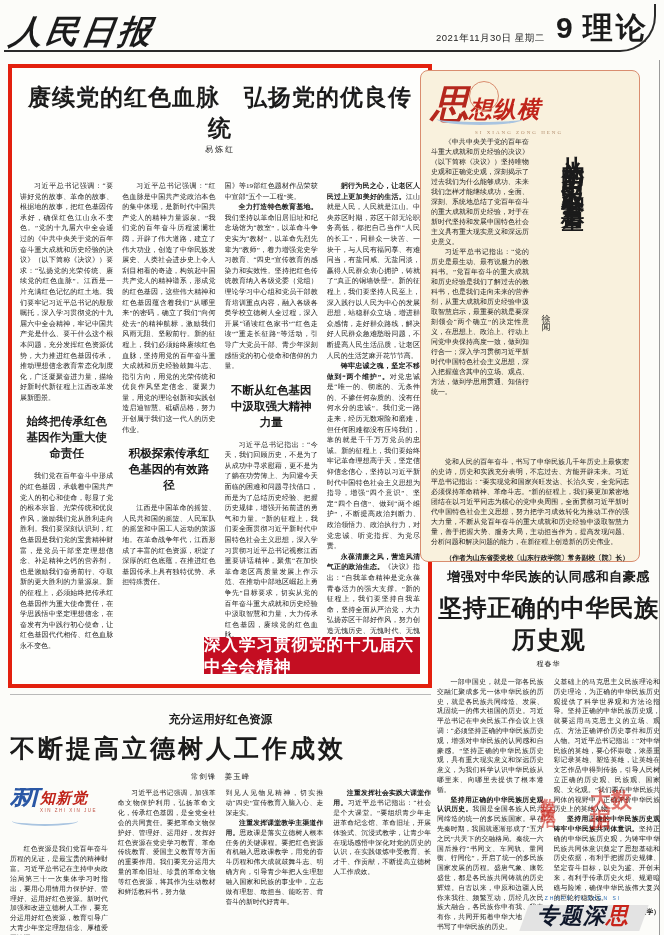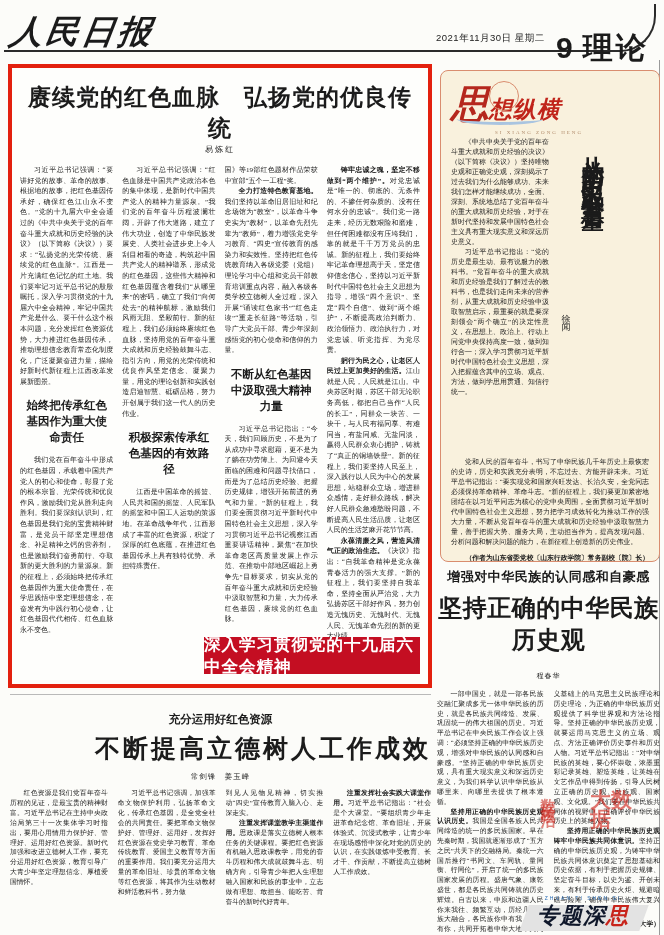--- a/index.html
+++ b/index.html
@@ -14,41 +14,41 @@
     border-bottom:2px solid #2b2b2b; border-right:2px solid #2b2b2b;
     border-bottom-right-radius:36px; }
   .right-rule { position:absolute; right:4px; top:60px; bottom:0; width:0;
     border-right:1px solid #9a9a9a; }
   .masthead { position:absolute; left:10px; top:10px;
     font-family:"DejaVu Serif", serif; font-style:italic; font-weight:bold;
     font-size:33px; letter-spacing:3px; transform:skewX(-8deg); }
   .header-date { position:absolute; left:436px; top:32px; font-size:9.5px;
     font-family:"Liberation Sans", sans-serif; letter-spacing:0.5px; }
   .page-no-wrap { position:absolute; left:556px; top:8px;
-    font-family:"Liberation Sans", sans-serif; font-weight:bold;margin-top:20px; }
+    font-family:"Liberation Sans", sans-serif; font-weight:bold; }
   .page-no-wrap .num { font-size:30px; margin-right:10px; }
   .page-no-wrap .sec { font-size:30px; letter-spacing:3px; }
   
   .main-box { position:absolute; left:8px; top:64px; width:424px; height:624px;
     border:4px solid #e3200e; background:#fefefc; padding:10px 8px 8px; }
   .main-headline { text-align:center; font-family:"Liberation Sans", sans-serif;
     font-weight:bold; font-size:23px; letter-spacing:1px; margin-top:4px; }
   .main-author { text-align:center; font-size:8px; letter-spacing:2px; }
-  .cols { display:flex; gap:9px; margin-top:10px; height:536px; overflow:hidden; }
+  .cols { display:flex; gap:9px; margin-top:26px; height:536px; overflow:hidden; }
   .col { flex:1 1 0; font-size:7px; line-height:10.6px; text-align:justify; overflow:hidden; }
   .col p { text-indent:2em; }
   .lead { font-weight:bold; }
   .col-sub { font-family:"Liberation Sans", sans-serif; font-weight:bold;
     font-size:11.5px; line-height:16px; text-align:center; margin:10px 2px; text-indent:0; }
   .main-attr { text-align:right; font-weight:bold; font-size:7px; margin-top:6px; text-indent:0; }
   .banner { position:absolute; left:192px; right:8px; bottom:10px; height:37px;
     background:#c40e22; color:#fff; display:flex; align-items:center; justify-content:center;
     font-family:"Liberation Sans", sans-serif; font-weight:bold; font-size:16.5px; letter-spacing:1px; }
   
-  .sx-box { position:absolute; left:440px; top:70px; width:220px; height:492px;
+  .sx-box { position:absolute; left:420px; top:70px; width:220px; height:492px;
     background:#f9f1dd; border:1.5px solid #d98d6f; border-radius:8px; padding:8px 10px 6px; }
   .sx-logo { position:relative; height:54px; }
   .sx-logo .big { font-size:38px; font-weight:bold; font-style:italic; color:#b5271d;
     font-family:"DejaVu Serif", serif; }
   .sx-logo .rest { font-size:23px; font-weight:bold; font-style:italic; color:#c0241a;
     font-family:"DejaVu Serif", serif; letter-spacing:1px; }
   .sx-logo .swoosh { position:absolute; left:6px; top:34px; width:86px; height:12px;
     border-bottom:3px solid #a9c4e0; border-radius:50%; }
   .sx-logo .ring { position:absolute; left:38px; top:2px; width:30px; height:30px;
     border:1.5px solid #d98d6f; border-radius:50%; }
@@ -62,41 +62,41 @@
     font-family:"Liberation Sans", sans-serif; font-weight:bold; font-size:23px;
     letter-spacing:5px; margin-left:4px; line-height:1.1; }
   .sx-p3 { font-size:6.9px; line-height:10px; height:92px; overflow:hidden;
     text-align:justify; margin-top:6px; text-indent:2em; }
   .sx-attr { text-align:right; font-weight:bold; font-size:6.8px; margin-top:4px; }
   
   .ethnic { position:absolute; left:437px; top:568px; width:223px; height:367px; overflow:hidden; }
   .eth-kicker { text-align:center; font-family:"Liberation Sans", sans-serif;
     font-weight:bold; font-size:13px; letter-spacing:0.5px; }
   .eth-head { text-align:center; font-weight:bold; font-size:24px; margin-top:6px; letter-spacing:0.5px; }
-  .eth-author { text-align:center; font-size:7px; margin:15px 0 8px; letter-spacing:1px; }
+  .eth-author { text-align:center; font-size:7px; margin:3px 0 8px; letter-spacing:1px; }
   .eth-cols { display:flex; gap:10px; height:292px; overflow:hidden; }
   .eth-col { flex:1 1 0; font-size:6.8px; line-height:9.8px; text-align:justify; overflow:hidden; }
   .eth-col p { text-indent:2em; }
   .eth-attr { text-align:right; font-weight:bold; font-size:6.8px; margin-top:5px; }
   
   .zt-logo { position:absolute; right:14px; bottom:4px; width:126px; text-align:center; }
   .zt-sub { font-size:5px; color:#2a6db5; letter-spacing:2px;
     font-family:"Liberation Sans", sans-serif; }
   .zt-main { position:relative; font-family:"Liberation Sans", sans-serif;
     font-style:italic; font-weight:bold; font-size:22px; letter-spacing:1px; }
   .zt-bar { position:absolute; left:4px; right:2px; top:4px; bottom:0;
     background:#e3e3e3; transform:skewX(-20deg); z-index:0; }
   .zt-main .blue { position:relative; color:#0f172a; z-index:1; }
   .zt-main .red { position:relative; color:#c8251c; z-index:1; }
   
   .bottom-sec { position:absolute; left:10px; top:694px; width:421px; height:304px;
     border-top:1px solid #b9b9b9; padding-top:17px; overflow:hidden; }
   .bot-kicker { text-align:center; font-family:"Liberation Sans", sans-serif;
     font-weight:bold; font-size:11.5px; }
-  .bot-head { text-align:right; font-weight:bold; font-size:25px; margin-top:5px; letter-spacing:3px; }
+  .bot-head { text-align:left; font-weight:bold; font-size:25px; margin-top:5px; letter-spacing:3px; }
   .bot-authors { text-align:center; font-size:7.5px; margin:7px 0 6px; letter-spacing:1px; }
   .bot-cols { display:flex; gap:10px; height:148px; overflow:hidden; }
   .bot-col { flex:1 1 0; font-size:6.8px; line-height:9.9px; text-align:justify; overflow:hidden; }
   .bot-col p { text-indent:2em; }
   .xz-logo { position:relative; height:52px; margin-bottom:4px; }
   .xz-logo .big { font-size:30px; font-weight:bold; font-style:italic; color:#2a57a5;
     font-family:"DejaVu Serif", serif; }
   .xz-logo .rest { font-size:15px; font-weight:bold; font-style:italic; color:#c0241a; letter-spacing:1px; }
   .xz-logo .swoosh { position:absolute; left:2px; top:28px; width:66px; height:10px;
     border-bottom:2.5px solid #a9c4e0; border-radius:50%; }
@@ -140,22 +140,22 @@
         <div class="col-sub">积极探索传承红色基因的有效路径</div>
         <p>江西是中国革命的摇篮、人民共和国的摇篮、人民军队的摇篮和中国工人运动的策源地。在革命战争年代，江西形成了丰富的红色资源，积淀了深厚的红色底蕴，在推进红色基因传承上具有独特优势、承担特殊责任。</p>
       </div>
       <div class="col">
         <p style="text-indent:0">国》等19部红色题材作品荣获中宣部“五个一工程”奖。</p>
         <p><span class="lead">全力打造特色教育基地。</span><span>我们坚持以革命旧居旧址和纪念场馆为“教室”，以革命斗争史实为“教材”，以革命先烈先辈为“教师”，着力增强党史学习教育、“四史”宣传教育的感染力和实效性。坚持把红色传统教育纳入各级党委（党组）理论学习中心组和党员干部教育培训重点内容，融入各级各类学校立德树人全过程，深入开展“诵读红色家书”“红色走读”“重走长征路”等活动，引导广大党员干部、青少年深刻感悟党的初心使命和信仰的力量。</span></p>
         <div class="col-sub">不断从红色基因中汲取强大精神力量</div>
         <p>习近平总书记指出：“今天，我们回顾历史，不是为了从成功中寻求慰藉，更不是为了躺在功劳簿上、为回避今天面临的困难和问题寻找借口，而是为了总结历史经验、把握历史规律，增强开拓前进的勇气和力量。”新的征程上，我们要全面贯彻习近平新时代中国特色社会主义思想，深入学习贯彻习近平总书记视察江西重要讲话精神，聚焦“在加快革命老区高质量发展上作示范、在推动中部地区崛起上勇争先”目标要求，切实从党的百年奋斗重大成就和历史经验中汲取智慧和力量，大力传承红色基因，赓续党的红色血脉。</p>
       </div>
       <div class="col">
+        <p><span class="lead">躬行为民之心，让老区人民过上更加美好的生活。</span><span>江山就是人民，人民就是江山。中央苏区时期，苏区干部无论职务高低，都把自己当作“人民的长工”，同群众一块苦、一块干，与人民有福同享、有难同当，有盐同咸、无盐同淡，赢得人民群众衷心拥护，铸就了“真正的铜墙铁壁”。新的征程上，我们要坚持人民至上，深入践行以人民为中心的发展思想，站稳群众立场，增进群众感情，走好群众路线，解决好人民群众急难愁盼问题，不断提高人民生活品质，让老区人民的生活芝麻开花节节高。</span></p>
         <p><span class="lead">铸牢忠诚之魂，坚定不移做到“两个维护”。</span><span>对党忠诚是“唯一的、彻底的、无条件的、不掺任何杂质的、没有任何水分的忠诚”。我们党一路走来，经历无数艰险和磨难，但任何困难都没有压垮我们，靠的就是千千万万党员的忠诚。新的征程上，我们要始终牢记革命理想高于天，坚定信仰信念信心，坚持以习近平新时代中国特色社会主义思想为指导，增强“四个意识”、坚定“四个自信”、做到“两个维护”，不断提高政治判断力、政治领悟力、政治执行力，对党忠诚、听党指挥、为党尽责。</span></p>
-        <p><span class="lead">躬行为民之心，让老区人民过上更加美好的生活。</span><span>江山就是人民，人民就是江山。中央苏区时期，苏区干部无论职务高低，都把自己当作“人民的长工”，同群众一块苦、一块干，与人民有福同享、有难同当，有盐同咸、无盐同淡，赢得人民群众衷心拥护，铸就了“真正的铜墙铁壁”。新的征程上，我们要坚持人民至上，深入践行以人民为中心的发展思想，站稳群众立场，增进群众感情，走好群众路线，解决好人民群众急难愁盼问题，不断提高人民生活品质，让老区人民的生活芝麻开花节节高。</span></p>
         <p><span class="lead">永葆清廉之风，营造风清气正的政治生态。</span><span>《决议》指出：“自我革命精神是党永葆青春活力的强大支撑。”新的征程上，我们要坚持自我革命，坚持全面从严治党，大力弘扬苏区干部好作风，努力创造无愧历史、无愧时代、无愧人民、无愧革命先烈的新的更大业绩。</span></p>
         <div class="main-attr">（作者为中共江西省委书记）</div>
       </div>
     </div>
     <div class="banner">深入学习贯彻党的十九届六中全会精神</div>
   </div>
 
   <div class="sx-box">
     <div class="sx-logo">
       <span class="swoosh"></span>
@@ -198,20 +198,25 @@
       </div>
     </div>
   </div>
 
   <div class="bottom-sec">
     <div class="bot-kicker">充分运用好红色资源</div>
     <div class="bot-head">不断提高立德树人工作成效</div>
     <div class="bot-authors">常剑锋　姜玉峰</div>
     <div class="bot-cols">
       <div class="bot-col">
+        <div class="xz-logo">
+          <span class="swoosh"></span>
+          <span class="big">新</span><span class="rest">知新觉</span>
+          <div class="xz-sub">XIN ZHI XIN JUE</div>
+        </div>
         <p>红色资源是我们党百年奋斗历程的见证，是最宝贵的精神财富。习近平总书记在主持中央政治局第三十一次集体学习时指出，要用心用情用力保护好、管理好、运用好红色资源。新时代加强和改进立德树人工作，要充分运用好红色资源，教育引导广大青少年坚定理想信念、厚植爱国情怀。</p>
       </div>
       <div class="bot-col">
         <p>习近平总书记强调，加强革命文物保护利用，弘扬革命文化，传承红色基因，是全党全社会的共同责任。要把革命文物保护好、管理好、运用好，发挥好红色资源在党史学习教育、革命传统教育、爱国主义教育等方面的重要作用。我们要充分运用大量的革命旧址、珍贵的革命文物等红色资源，将其作为生动教材和鲜活教科书，努力做</p>
       </div>
       <div class="bot-col">
         <p style="text-indent:0">到见人见物见精神，切实推动“四史”宣传教育入脑入心、走深走实。</p>
         <p><span class="lead">注重发挥课堂教学主渠道作用。</span><span>思政课是落实立德树人根本任务的关键课程。要把红色资源有机融入思政课教学，用党的奋斗历程和伟大成就鼓舞斗志、明确方向，引导青少年把人生理想融入国家和民族的事业中，立志做有理想、敢担当、能吃苦、肯奋斗的新时代好青年。</span></p>
       </div>
       <div class="bot-col">

